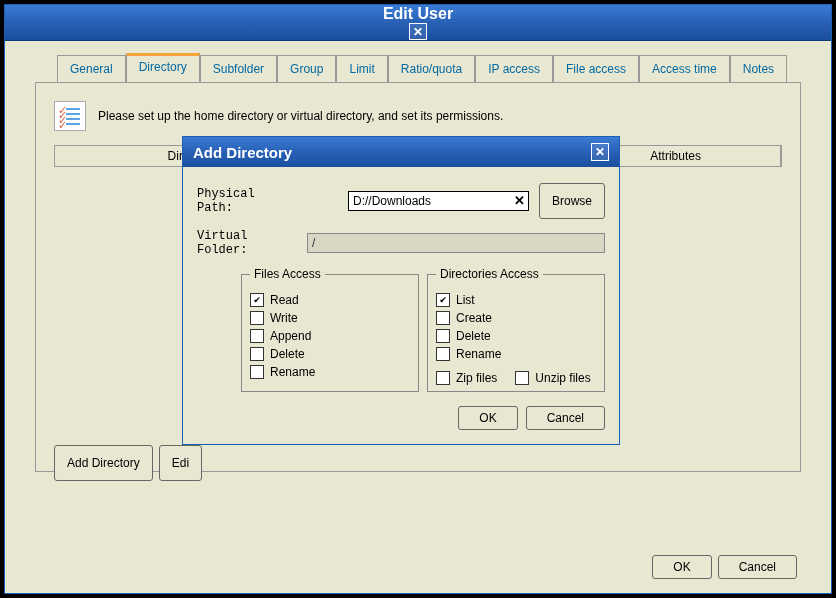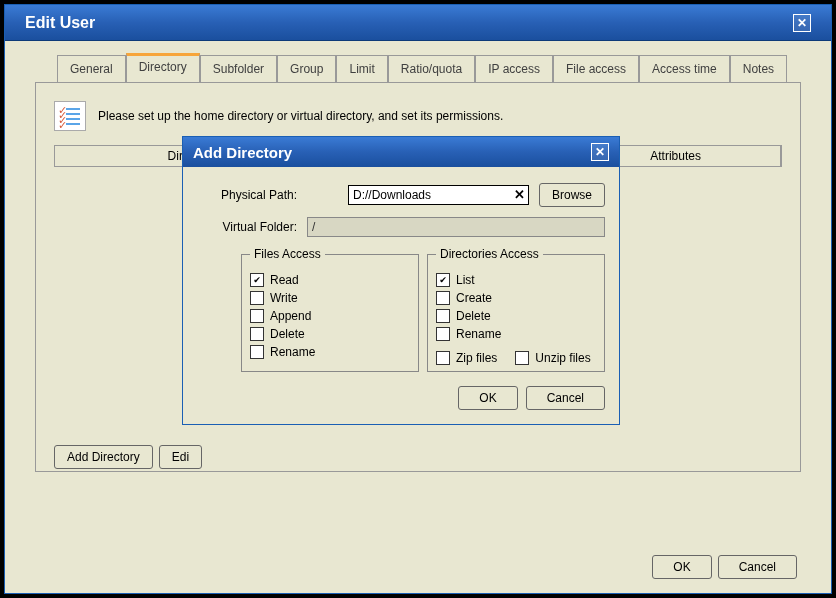--- a/index.html
+++ b/index.html
@@ -22,40 +22,41 @@
 .titlebar {
   height: 36px;
   background: linear-gradient(to bottom, #3a7bd5, #2860b5 50%, #1a4f9e);
   color: #fff;
   font-weight: bold;
   font-size: 16px;
   display: flex;
   align-items: center;
   padding: 0 20px;
   border-bottom: 1px solid #0d3a78;
+  flex-direction: column;
 }
 .titlebar-text { flex: 1; }
 .close-btn {
   width: 18px; height: 18px;
   border: 1px solid #fff;
   display: flex; align-items: center; justify-content: center;
   cursor: pointer;
   font-size: 12px;
   background: rgba(255,255,255,0.1);
 }
 .tabs {
   display: flex;
   margin: 12px 30px 0 52px;
   gap: 0;
 }
 .tab {
   padding: 6px 12px;
   border: 1px solid #999;
   background: #e8e7d1;
-  color: #404040;
+  color: #0369a1;
   cursor: pointer;
   font-size: 12px;
   border-bottom: none;
   position: relative;
 }
 .tab.active {
   background: #e8e7d1;
   border-top: 3px solid #f7a53a;
   padding-top: 4px;
   z-index: 2;
@@ -114,21 +115,21 @@
 }
 .col-dir { flex: 1.6; }
 .col-vf { flex: 1.4; }
 .col-attr { flex: 1.2; border-right: none; }
 .btn-row {
   display: flex;
   gap: 6px;
   margin-top: 278px;
 }
 .btn {
-  padding: 4px 12px;
+  padding: 10px 12px;
   background: #e8e7d1;
   border: 1px solid #666;
   border-radius: 3px;
   cursor: pointer;
   font-size: 12px;
   font-family: inherit;
 }
 .bottom-btns {
   position: absolute;
   right: 34px;
@@ -161,21 +162,22 @@
   padding: 16px 14px 14px 14px;
 }
 .form-row {
   display: flex;
   align-items: center;
   margin-bottom: 10px;
   gap: 10px;
 }
 .form-label {
   width: 100px;
-  text-align: right;
+  text-align: left;
+  font-family: Liberation Mono, monospace;
 }
 .text-input {
   flex: 1;
   padding: 2px 4px;
   border: 1px solid #000;
   background: #fff;
   font-family: inherit;
   font-size: 12px;
   height: 20px;
 }

